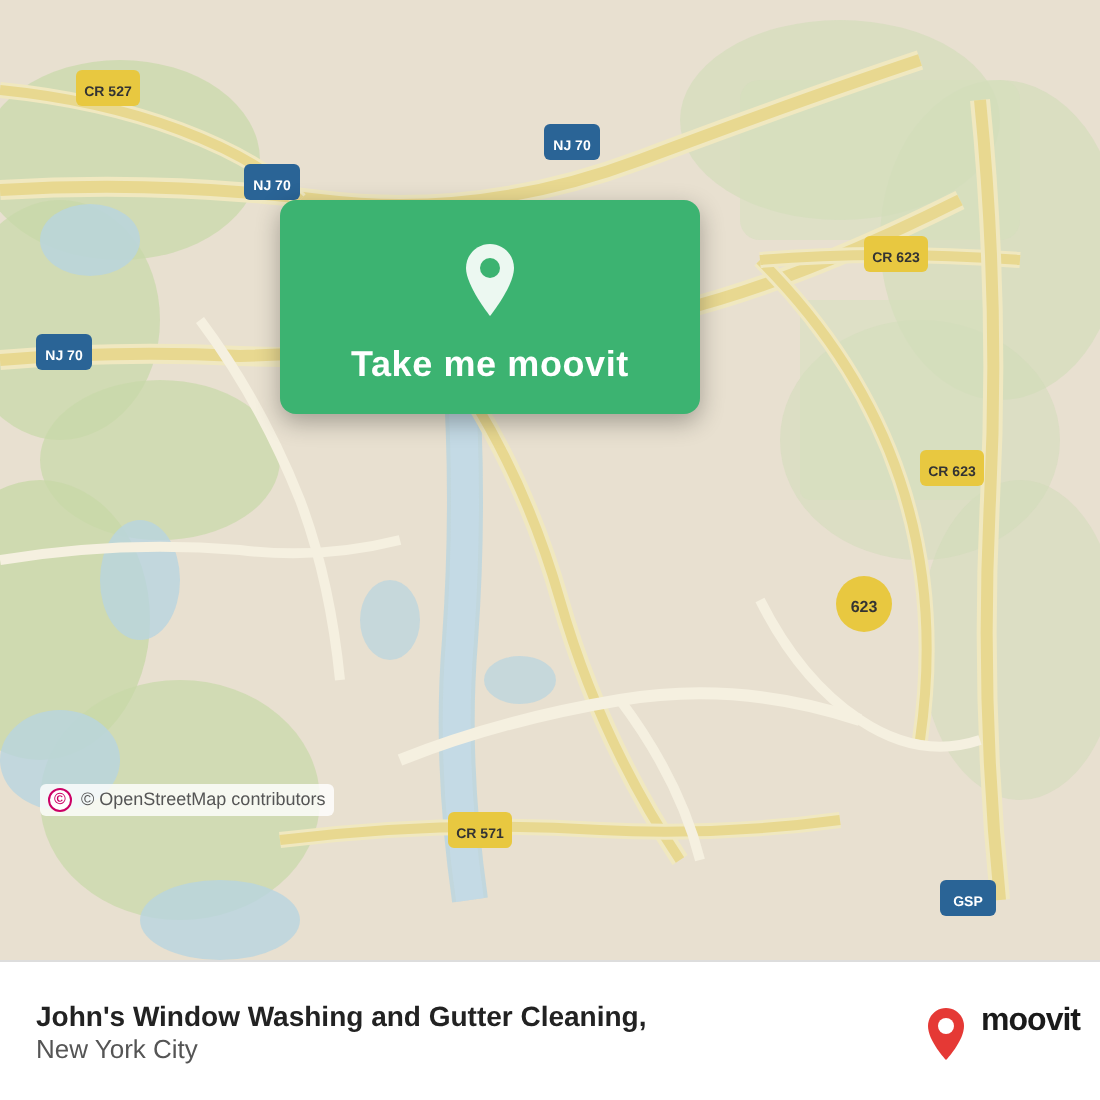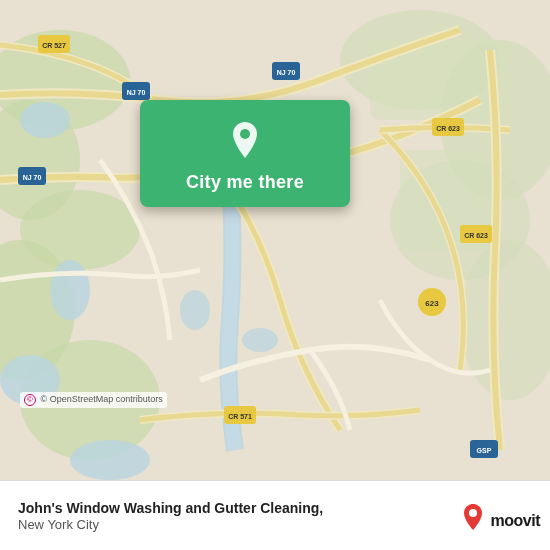--- a/index.html
+++ b/index.html
@@ -95,21 +95,21 @@
       line-height: 1.3;
     }
 
     #business-location {
       font-size: 13px;
       color: #555;
     }
 
     #moovit-logo {
       display: flex;
-      align-items: flex-end;
+      align-items: flex-start;
       gap: 4px;
       flex-shrink: 0;
     }
 
     #moovit-pin {
       width: 28px;
       height: 28px;
     }
 
     #moovit-text {
@@ -210,21 +210,21 @@
     <rect x="470" y="440" width="28" height="18" rx="3" fill="#2a6496"></rect>
     <text x="484" y="453" text-anchor="middle" font-size="7" fill="white" font-weight="bold">GSP</text>
   </svg>
 
   <div id="cta-overlay">
 
     <svg id="location-pin" viewBox="0 0 44 44" xmlns="http://www.w3.org/2000/svg">
       <path d="M22 4C15.4 4 10 9.4 10 16c0 9 12 24 12 24s12-15 12-24c0-6.6-5.4-12-12-12z" fill="white" opacity="0.9"></path>
       <circle cx="22" cy="16" r="5" fill="#3cb371"></circle>
     </svg>
-    <button id="cta-button">City me there</button>
+    <button id="cta-button">Take me moovit</button>
   </div>
 
   <div id="attribution">
     <span style="display:inline-block;width:12px;height:12px;background:#fff;border-radius:50%;border:1.5px solid #cc0066;margin-right:2px;vertical-align:middle;font-size:8px;color:#cc0066;text-align:center;line-height:10px;font-weight:bold;">©</span>
     <span>© OpenStreetMap contributors</span>
   </div>
 </div>
 
 <div id="bottom-bar">
   <div id="business-info">

